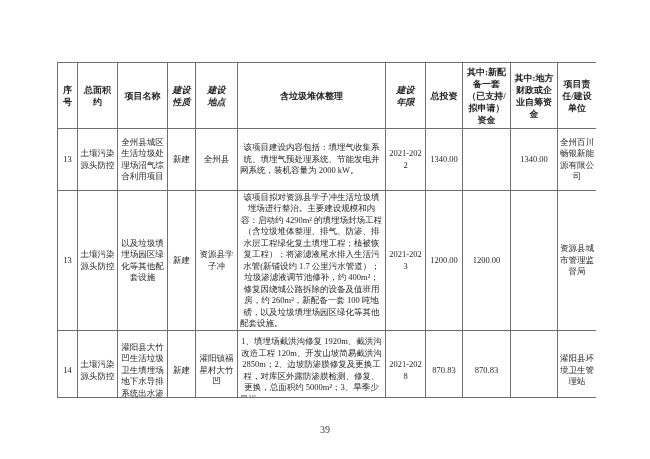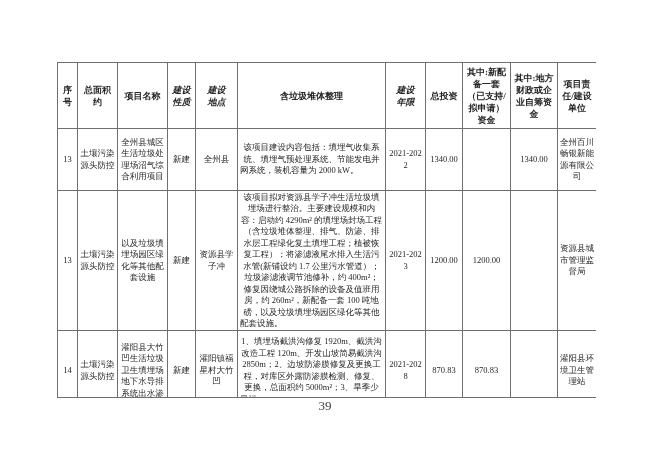--- a/index.html
+++ b/index.html
@@ -53,24 +53,24 @@
     margin-top: 35px;
   }
   td.cell-location { padding: 0 7px; margin-left: 36px; }
   .w2 { display: inline-block; width: 19px; font-style: italic; }
   tr.row-h { height: 66px; }
   tr.row-12 { height: 62px; }
   tr.row-13 { height: 140px; }
   tr.row-14 { height: 80px; }
   .page-number {
     position: absolute;
-    left: 0; top: 398px;
+    left: 0; top: 424px;
     width: 650px;
     text-align: center;
-    font-size: 13px;
+    font-size: 10px;
     color: #3c3c3c;
   }
 </style>
 </head>
 <body>
 
 <div class="page">
   <div class="table-wrap">
     <table class="projects">
       <colgroup>

